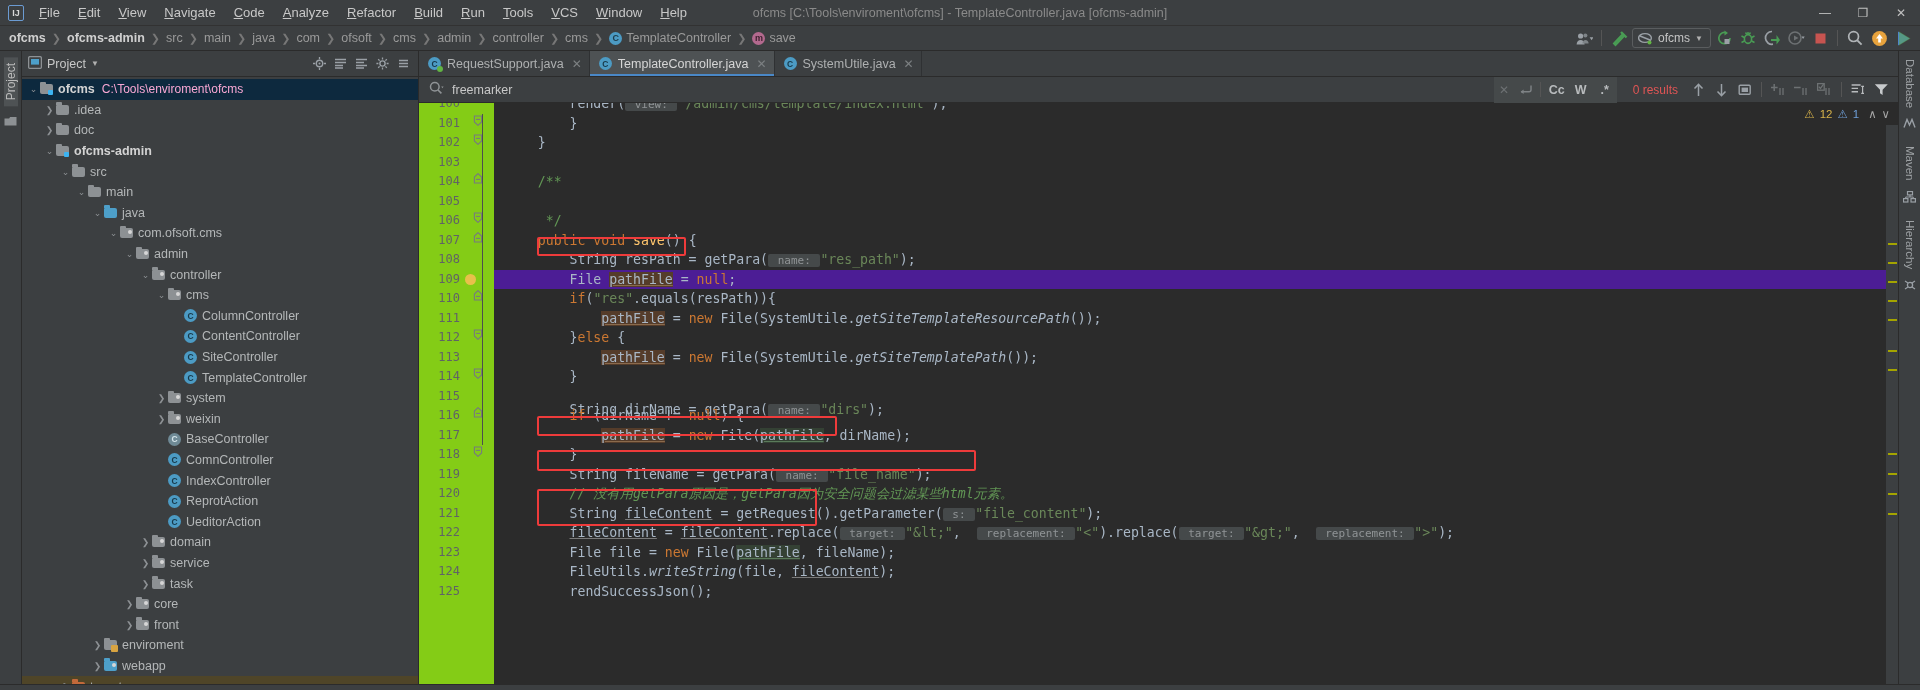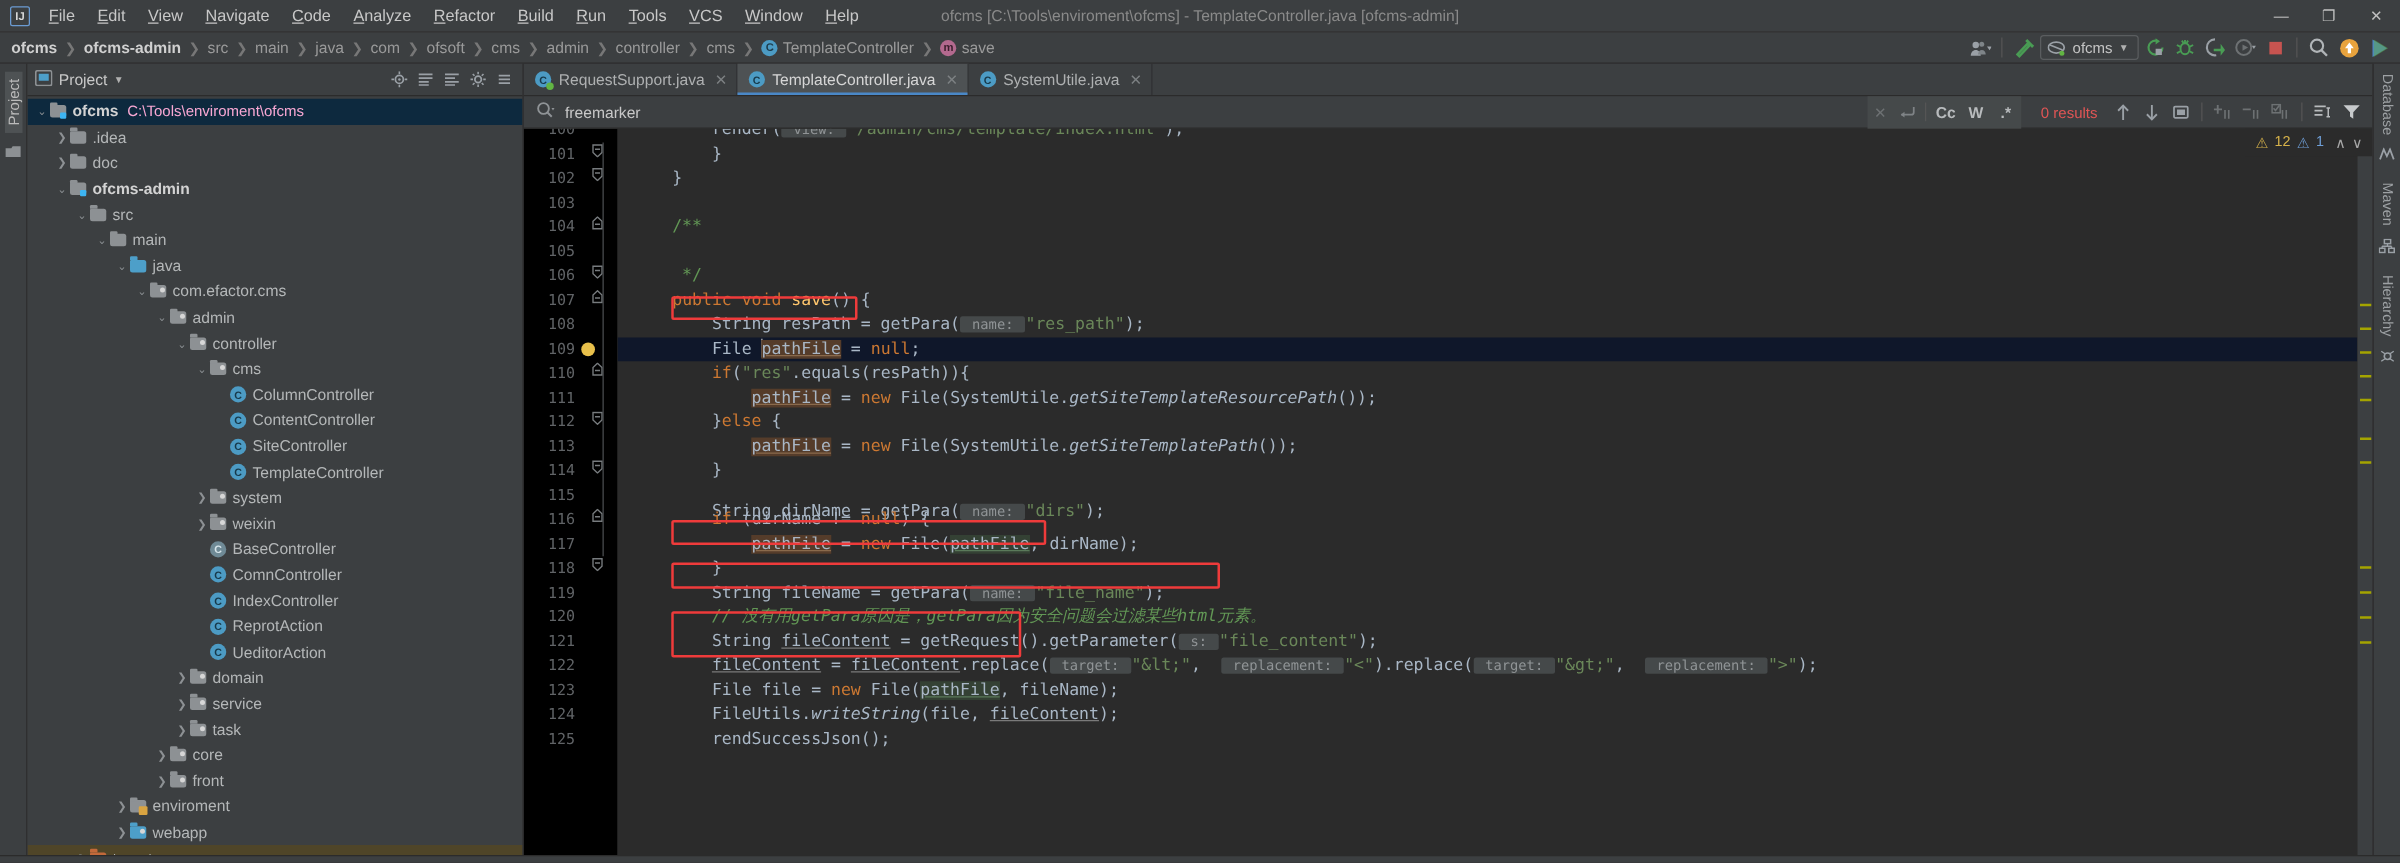--- a/index.html
+++ b/index.html
@@ -142,35 +142,35 @@
   .find-ctl { display: flex; align-items: center; gap: 2px; padding-right: 6px; }
   .fico { width: 21px; height: 20px; display: flex; align-items: center; justify-content: center; color: #8f9396; font-size: 12px; }
   .fico.dim { color: #6d7173; }
   .fico.on { color: #b8bbbd; }
   .results { color: #e05555; font-size: 12px; margin: 0 8px 0 14px; }
   .fsep { width: 1px; height: 15px; background: #555; margin: 0 4px; }
   .findbar .seg { display: flex; align-items: center; background: #45494a; height: 26px; }
 
   
   .codewrap { flex: 1; display: flex; min-height: 0; position: relative; overflow: hidden; }
-  .gutter { width: 75px; background: #000000; flex: none; position: relative; }
+  .gutter { width: 75px; background: #84cc16; flex: none; position: relative; }
   .gutter .ln {
     height: 19.5px; line-height: 19.5px; text-align: right; padding-right: 8px;
     color: #606366; font-family: "DejaVu Sans Mono", monospace; font-size: 12px;
   }
   .gutter-marks { position: absolute; top: 0; left: 52px; width: 24px; }
   .fold { position: absolute; left: 0; width: 14px; text-align: center; color: #777b7e; font-size: 9px; }
   .bulb { position: absolute; left: -6px; width: 11px; height: 11px; border-radius: 50%; background: #e8c04b; }
   .vbar { position: absolute; left: 63px; width: 1px; background: #4b4e50; }
   .code {
     flex: 1; position: relative; background: #2b2b2b; overflow: hidden;
     font-family: "DejaVu Sans Mono", monospace; font-size: 13.2px;
   }
   .cl { height: 19.5px; line-height: 19.5px; white-space: pre; padding-left: 12px; color: #a9b7c6; }
-  .cl.hl { background: #0f172a; }
+  .cl.hl { background: #4c1d95; }
   .kw { color: #cc7832; }
   .str { color: #6a8759; }
   .cmt { color: #629755; font-style: italic; }
   .doc { color: #629755; }
   .mth { color: #ffc66d; }
   .ital { font-style: italic; }
   .hint {
     background: #45494a; color: #909496; font-size: 11px; padding: 0 3px;
     border-radius: 2px; font-family: "DejaVu Sans Mono", monospace;
   }
@@ -473,21 +473,21 @@
             </span>
             <span class="nlabel">java</span>
           </div>
           <div class="node" style="padding-left: 86px;">
             <span class="arrow">⌄</span>
             <span class="ico">
               <span class="fld grey" style="background:#8d9194">
                 <span class="dotw"></span>
               </span>
             </span>
-            <span class="nlabel">com.efactor.cms</span>
+            <span class="nlabel">com.ofsoft.cms</span>
           </div>
           <div class="node" style="padding-left: 102px;">
             <span class="arrow">⌄</span>
             <span class="ico">
               <span class="fld grey" style="background:#8d9194">
                 <span class="dotw"></span>
               </span>
             </span>
             <span class="nlabel">admin</span>
           </div>

